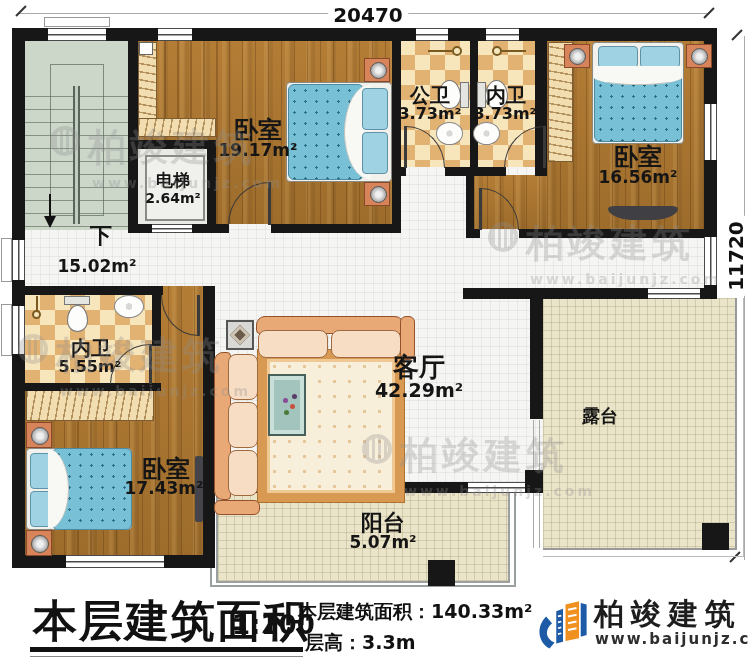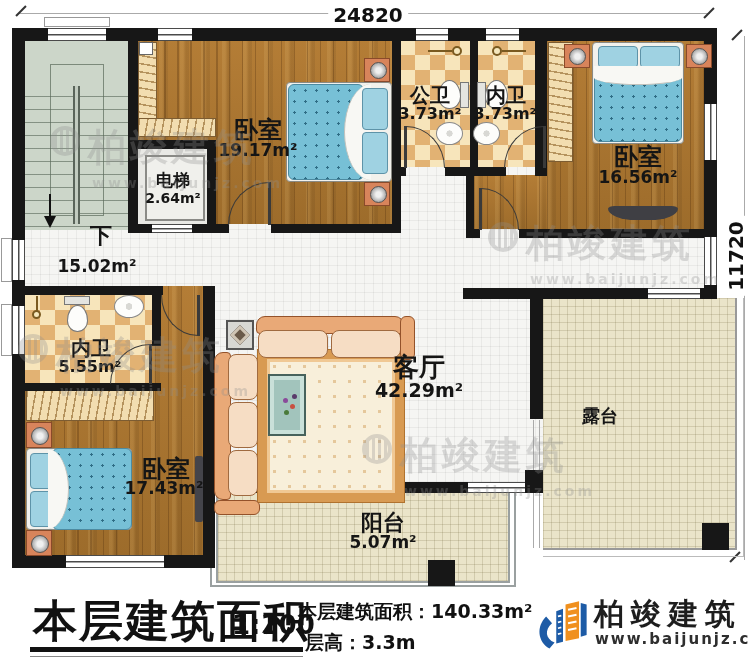--- a/index.html
+++ b/index.html
@@ -84,21 +84,21 @@
 <body>
 
 <div id="plan">
 
   <div class="thin" style="left:18px;top:13px;width:692px;height:1px"></div>
   <div class="thin" style="left:744px;top:36px;width:1px;height:524px"></div>
   <div class="tick" style="left:14px;top:10px"></div>
   <div class="tick" style="left:702px;top:12px"></div>
   <div class="tick" style="left:730px;top:34px"></div>
   <div class="tick" style="left:728px;top:556px"></div>
-  <div class="dim" style="left:368px;top:5px;font-size:20px;transform:translateX(-50%)">24820</div>
+  <div class="dim" style="left:368px;top:5px;font-size:20px;transform:translateX(-50%)">20470</div>
   <div class="dim" style="left:736px;top:256px;font-size:20px;transform:translate(-50%,-50%) rotate(-90deg)">11720</div>
 
   <div class="abs tile-white" style="left:22px;top:40px;width:682px;height:445px"></div>
 
   <div class="abs stairfill" style="left:25px;top:40px;width:103px;height:190px"></div>
   <div class="abs treads" style="left:25px;top:84px;width:103px;height:146px"></div>
   <div class="abs" style="left:50px;top:64px;width:52px;height:150px;border:1px solid rgba(90,105,90,.7)"></div>
   <div class="abs" style="left:73px;top:86px;width:7px;height:138px;background:#c2ccc0;border-left:2px solid #5a655a;border-right:2px solid #5a655a;box-sizing:border-box"></div>
   <div class="abs" style="left:49px;top:194px;width:2px;height:24px;background:#111"></div>
   <div class="abs" style="left:44px;top:216px;width:0;height:0;border-left:6px solid transparent;border-right:6px solid transparent;border-top:12px solid #111"></div>

